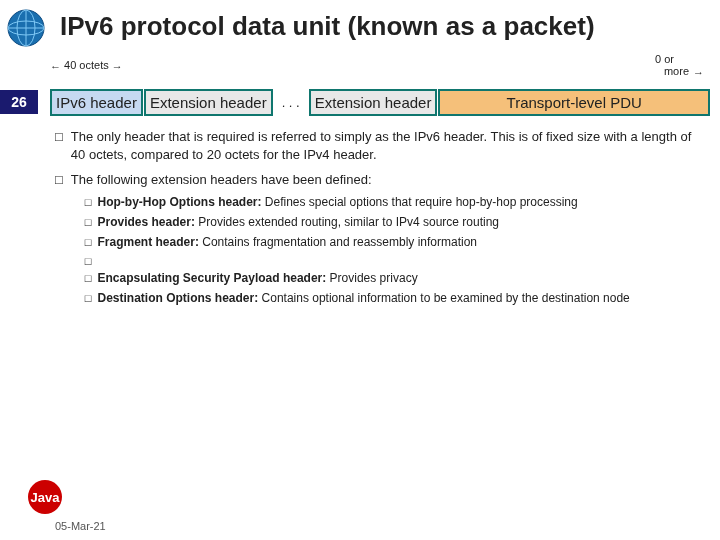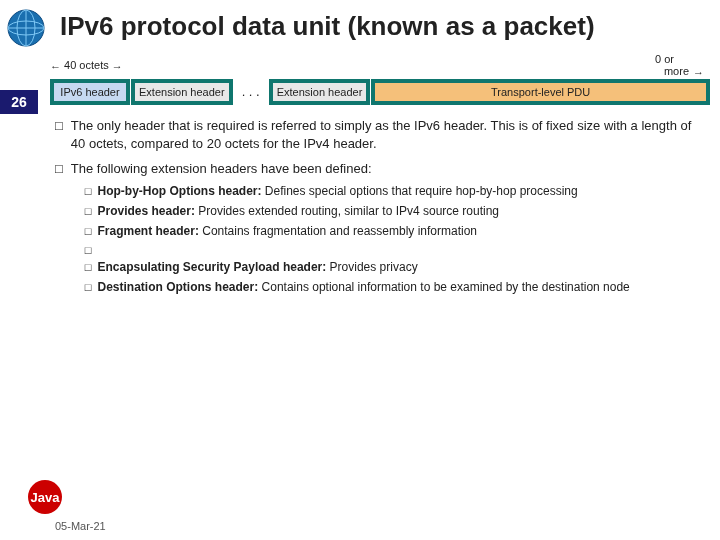--- a/index.html
+++ b/index.html
@@ -88,25 +88,24 @@
       font-weight: bold;
     }
 
     
     .footer {
       position: absolute;
       bottom: 8px;
       left: 0;
       right: 0;
       display: flex;
-      justify-content: flex-end;
+      justify-content: flex-start;
       padding: 0 20px 0 55px;
       font-size: 11px;
       color: #555;
-      flex-direction: column;
     }
 
     
     .globe-icon {
       position: absolute;
       top: 8px;
       left: 6px;
       width: 40px;
       height: 40px;
     }
@@ -119,33 +118,33 @@
       width: 38px;
       height: 38px;
       margin-left: 20px;
     }
 
     .arrow-row {
       display: flex;
       align-items: center;
       font-size: 11px;
       color: #222;
-      margin-bottom: 2px;
+      margin-bottom: 12px;
     }
 
     .header-boxes {
       display: flex;
       align-items: center;
       gap: 1px;
     }
 
     .hbox {
-      border: 4px solid #0f766e;
+      border: 2px solid #0f766e;
       text-align: center;
-      font-size: 11px;
+      font-size: 15px;
       padding: 3px 4px;
       background: #f0f0f0;
       white-space: nowrap;
     }
     .hbox.blue-bg {
       background: #c6d9f1;
     }
     .hbox.orange-bg {
       background: #f5c07a;
     }

